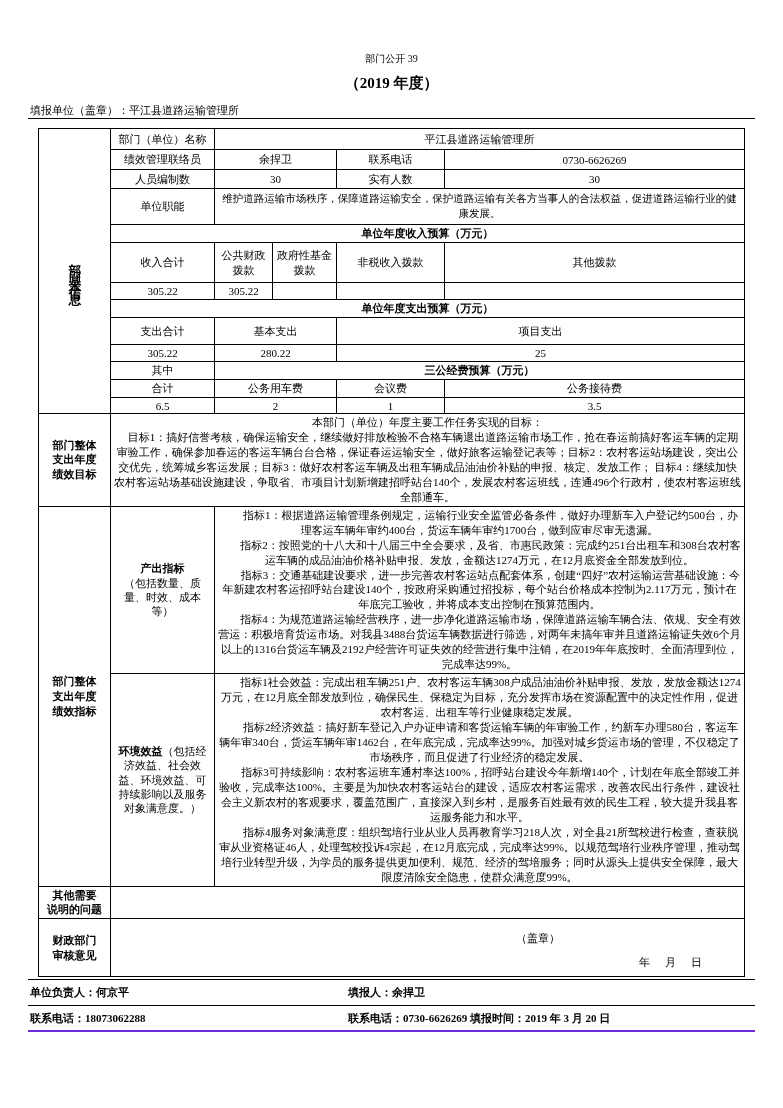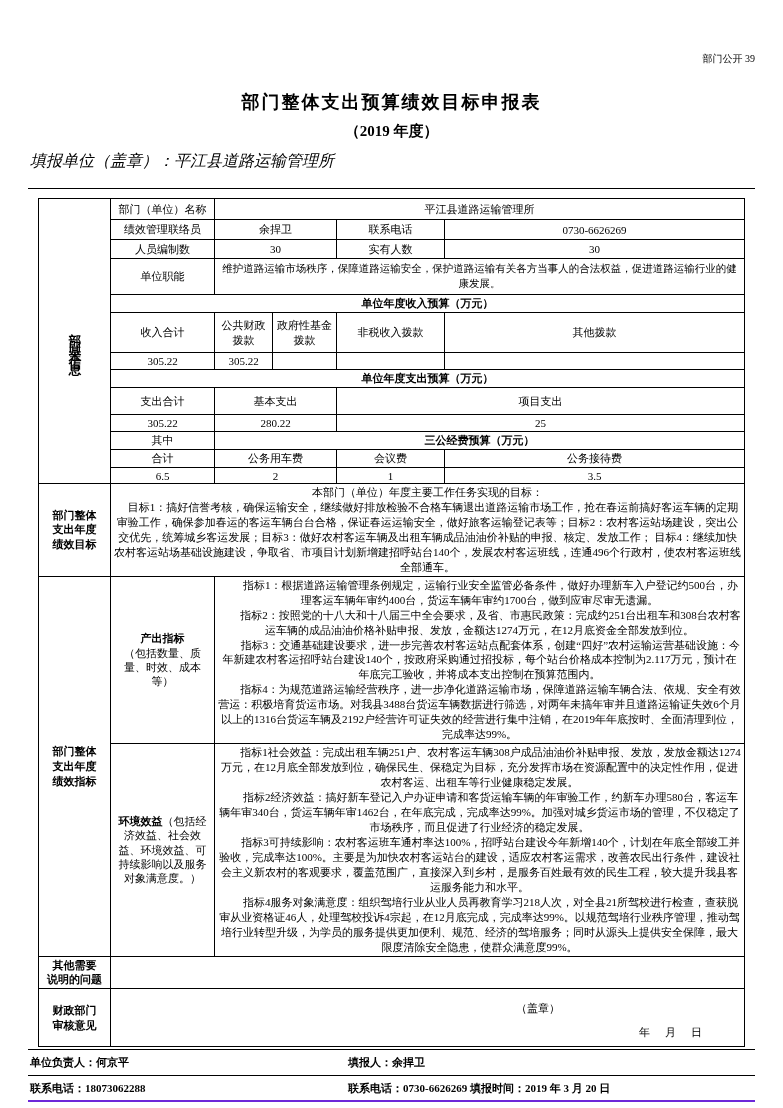--- a/index.html
+++ b/index.html
@@ -3,31 +3,30 @@
 <meta charset="utf-8">
 <style>
   * { margin:0; padding:0; box-sizing:border-box; }
   html,body { background:#ffffff; }
   body {
     width:783px; height:1108px;
     font-family:"Liberation Serif","DejaVu Serif",serif;
     color:#000;
   }
   .page { padding:52px 28px 0 28px; }
-  .doc-number { text-align:right; font-size:10px; margin-bottom:24px; }
+  .doc-number { text-align:center; font-size:10px; margin-bottom:8px; }
   .title {
     text-align:center; font-size:18px; font-weight:bold;
     font-family:"Liberation Sans","DejaVu Sans",sans-serif;
     letter-spacing:2px;
   }
   .subtitle { text-align:center; font-size:15px; font-weight:bold; margin-top:8px; }
   .fill-line {
-    font-size:16px; margin-top:10px; padding:0 2px 16px 2px;
+    font-size:11px; margin-top:10px; padding:0 2px 0 2px;
     border-bottom:1px solid #000;
-    font-style:italic;
   }
   table.main {
     border-collapse:collapse; table-layout:fixed;
     width:706px; margin:9px auto 0 auto;
   }
   table.main td {
     border:1px solid #000; font-size:11px; text-align:center;
     vertical-align:middle; padding:1px 3px; overflow:hidden;
   }
   .side {
@@ -61,21 +60,20 @@
   .f-pos1 { position:absolute; left:2px; }
   .f-pos2 { position:absolute; left:320px; }
   .f-pos3 { position:absolute; left:442px; }
 </style>
 </head>
 <body>
 
 <div class="page">
 
   <div class="doc-number">部门公开 39</div>
-  <div class="title">部门整体支出预算绩效目标申报表</div>
   <div class="subtitle">（2019 年度）</div>
   <div class="fill-line">填报单位（盖章）：平江县道路运输管理所</div>
 
   <table class="main">
     <colgroup>
       <col style="width:72px">
         <col style="width:104px">
         <col style="width:58px">
       <col style="width:64px">
         <col style="width:108px">

